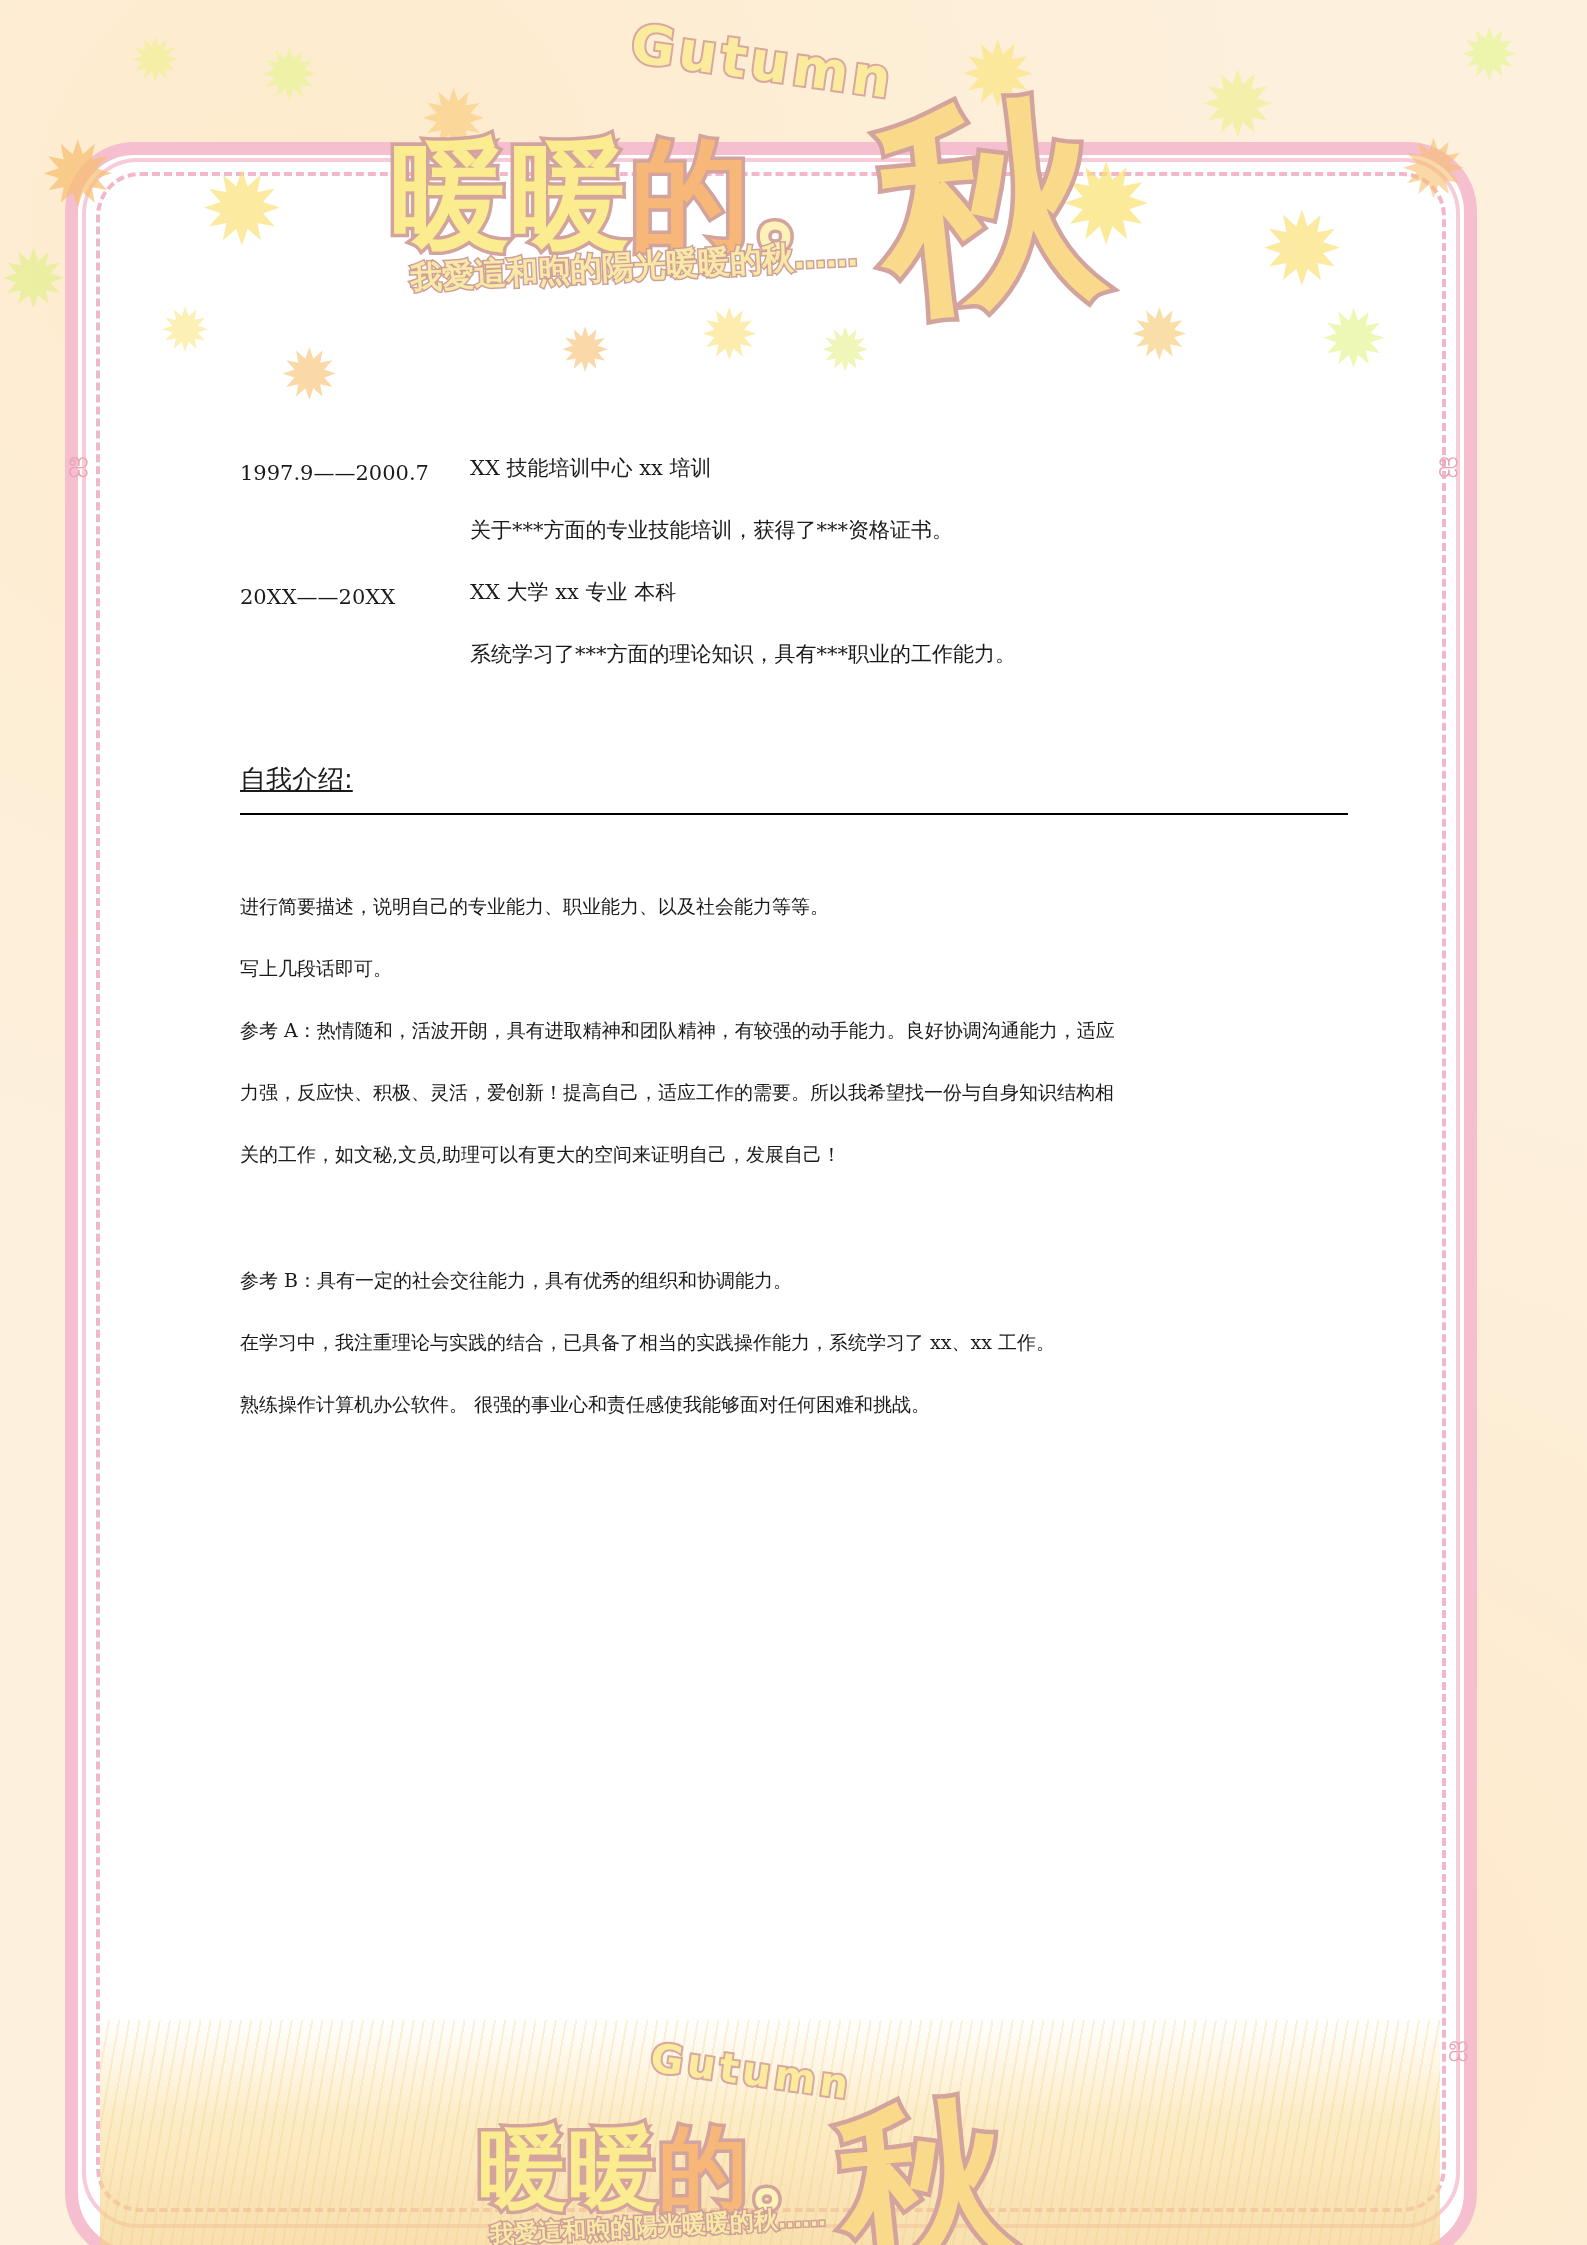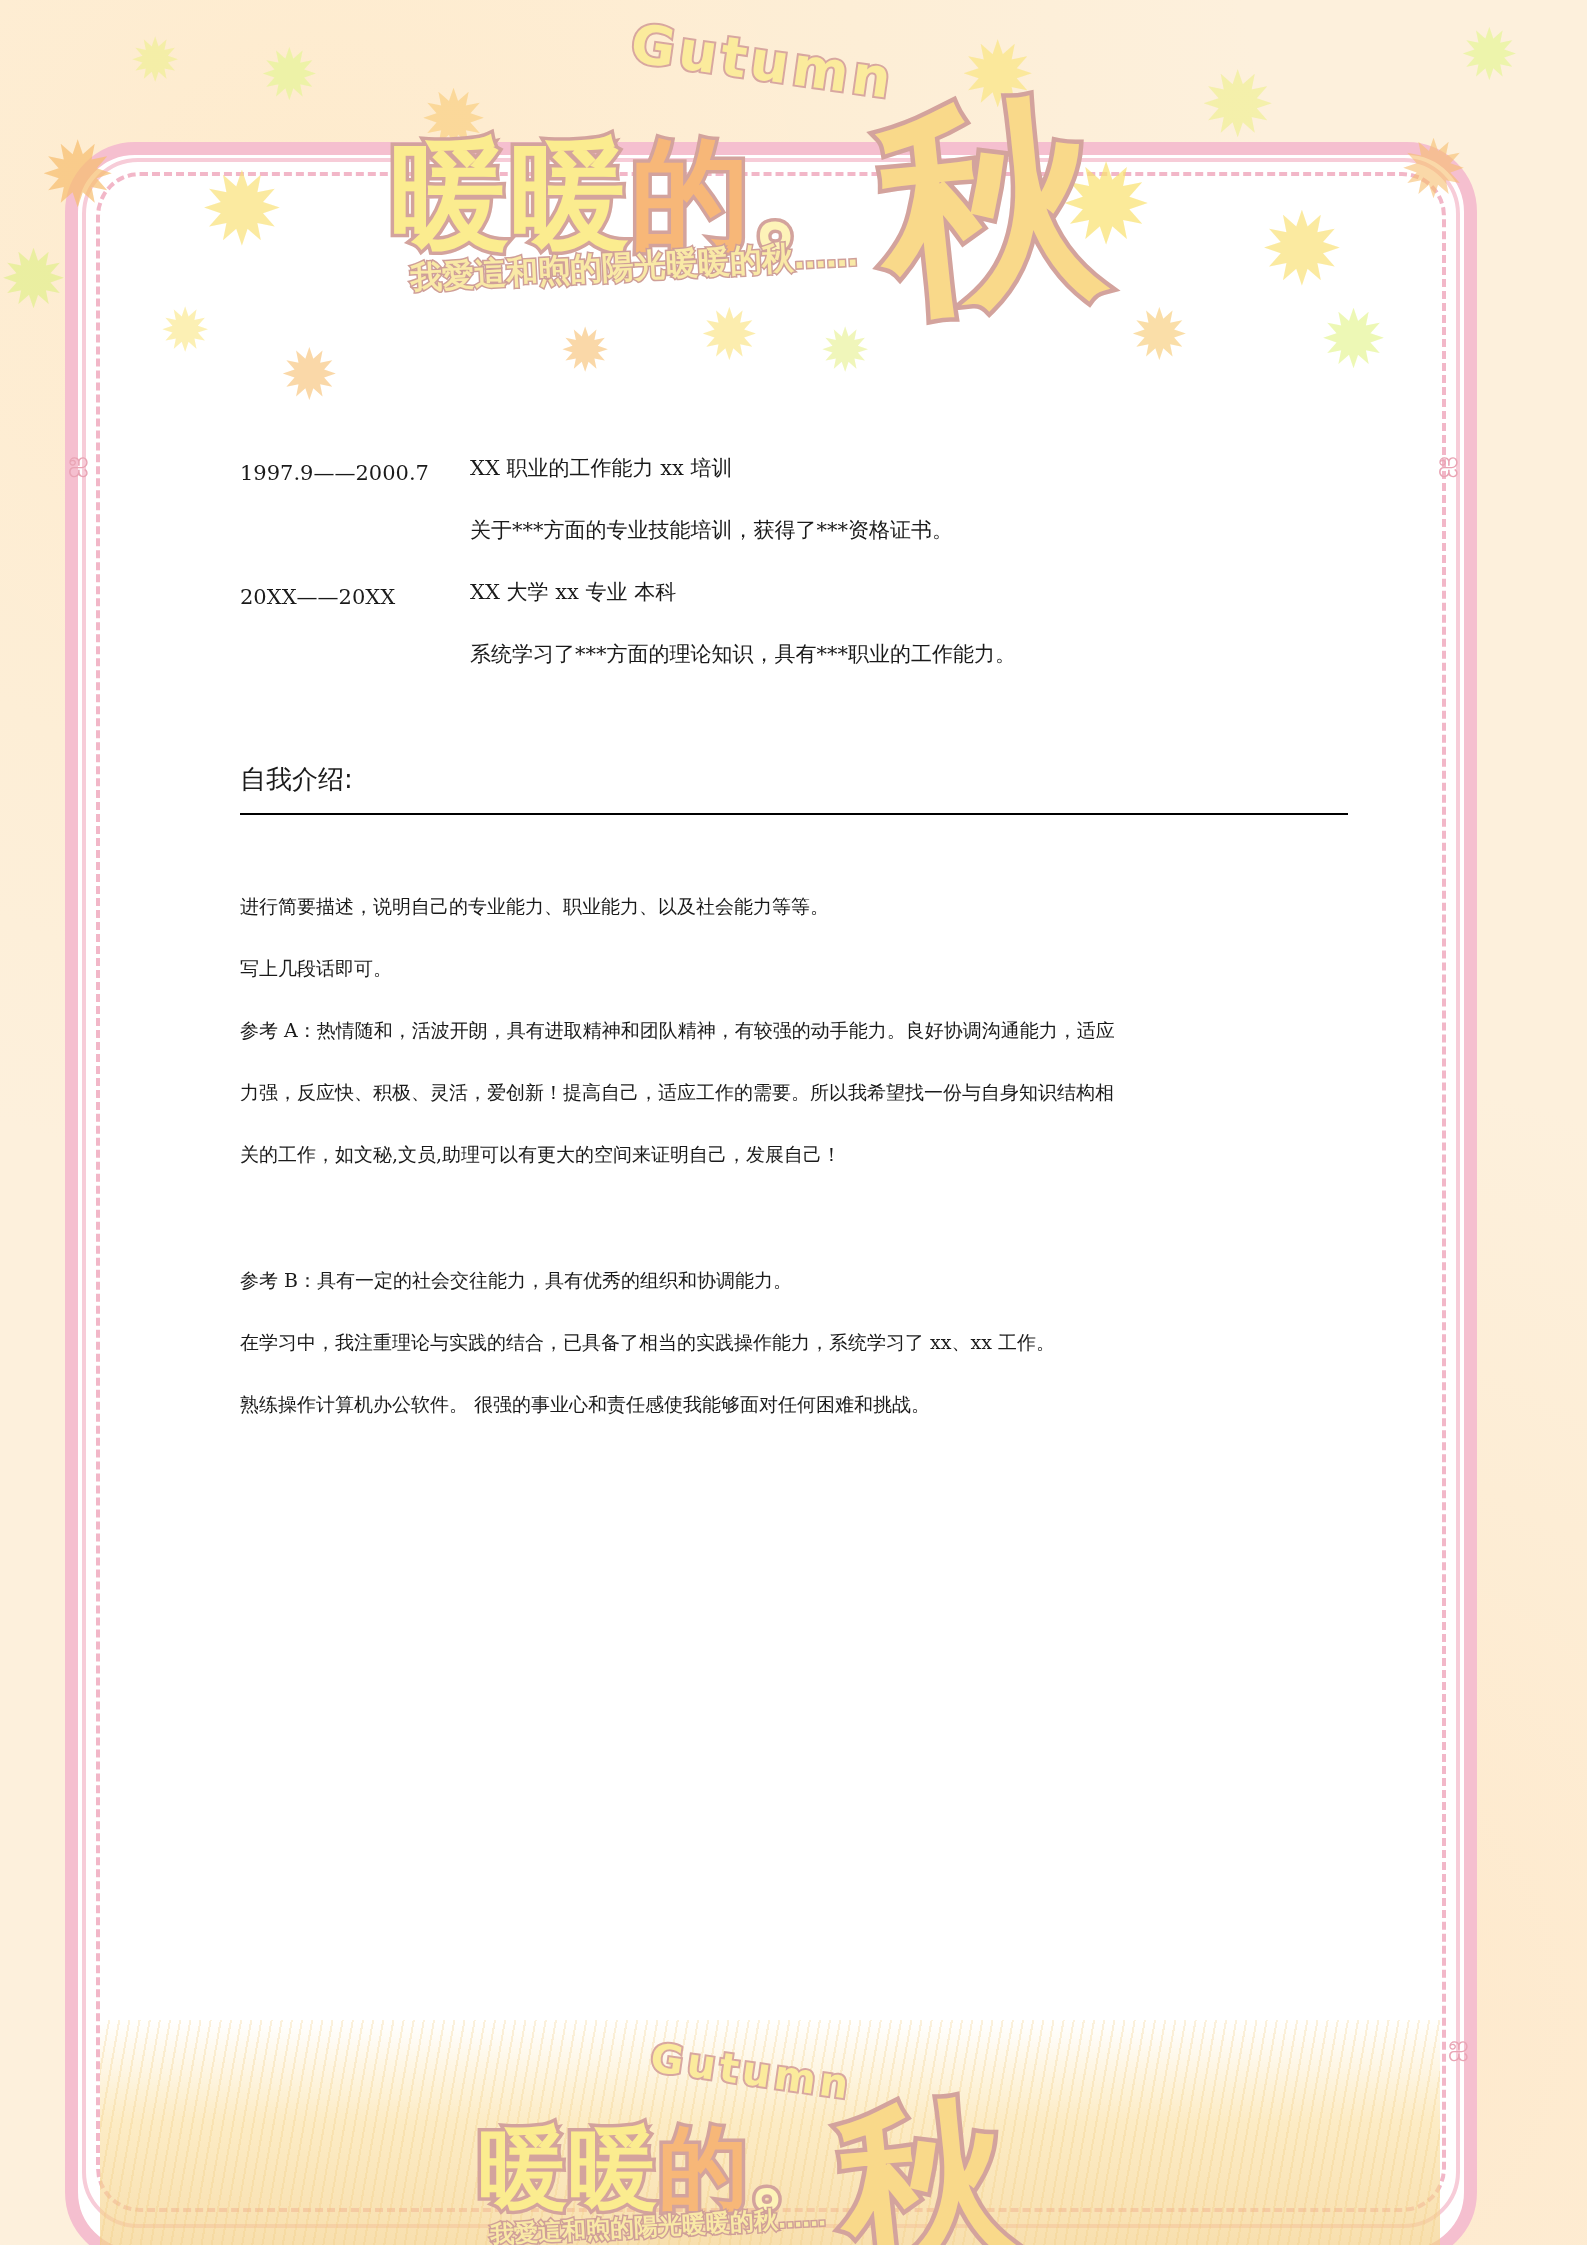--- a/index.html
+++ b/index.html
@@ -70,21 +70,21 @@
       repeating-linear-gradient(100deg, rgba(240,200,120,0.0) 0 8px, rgba(240,200,120,0.25) 8px 10px),
       linear-gradient(to bottom, rgba(255,255,255,0), rgba(250,220,150,0.55) 45%, rgba(245,210,140,0.7));
   }
   
   .content { position: absolute; left: 240px; top: 0; width: 1110px; }
   .row { position: absolute; left: 0; font-size: 21px; white-space: nowrap; }
   .row .date { position: absolute; left: 0; margin-top: 7px; }
   .row .org { position: absolute; left: 230px; }
   .section-title {
     position: absolute; left: 0; top: 762px; font-size: 26px;
-    font-family: "DejaVu Sans", sans-serif; font-weight: normal;
+    font-family: "DejaVu Sans", sans-serif; font-weight: normal; text-decoration: underline;
   }
   .section-rule {
     position: absolute; left: 0; top: 813px; width: 1108px; height: 2px; background: #000;
   }
   .para {
     position: absolute; left: 0; font-size: 19px; white-space: nowrap;
   }
 </style>
 </head>
 <body>
@@ -137,21 +137,21 @@
   </div>
   <div class="qiu" style="left:370px; top:30px; font-size:170px;">秋</div>
   <div class="sub" style="left:20px; top:170px; font-size:24px;">我愛這和煦的陽光暖暖的秋……</div>
 </div>
 
 <div class="content">
 
   <div>
     <div class="row" style="top:454px;">
       <span class="date">1997.9——2000.7</span>
-      <span class="org">XX 职业的工作能力  xx 培训</span>
+      <span class="org">XX 技能培训中心  xx 培训</span>
     </div>
     <div class="row" style="top:516px;">
       <span class="org">关于***方面的专业技能培训，获得了***资格证书。</span>
     </div>
     <div class="row" style="top:578px;">
       <span class="date">20XX——20XX</span>
       <span class="org">XX 大学  xx 专业  本科</span>
     </div>
     <div class="row" style="top:640px;">
       <span class="org">系统学习了***方面的理论知识，具有***职业的工作能力。</span>

